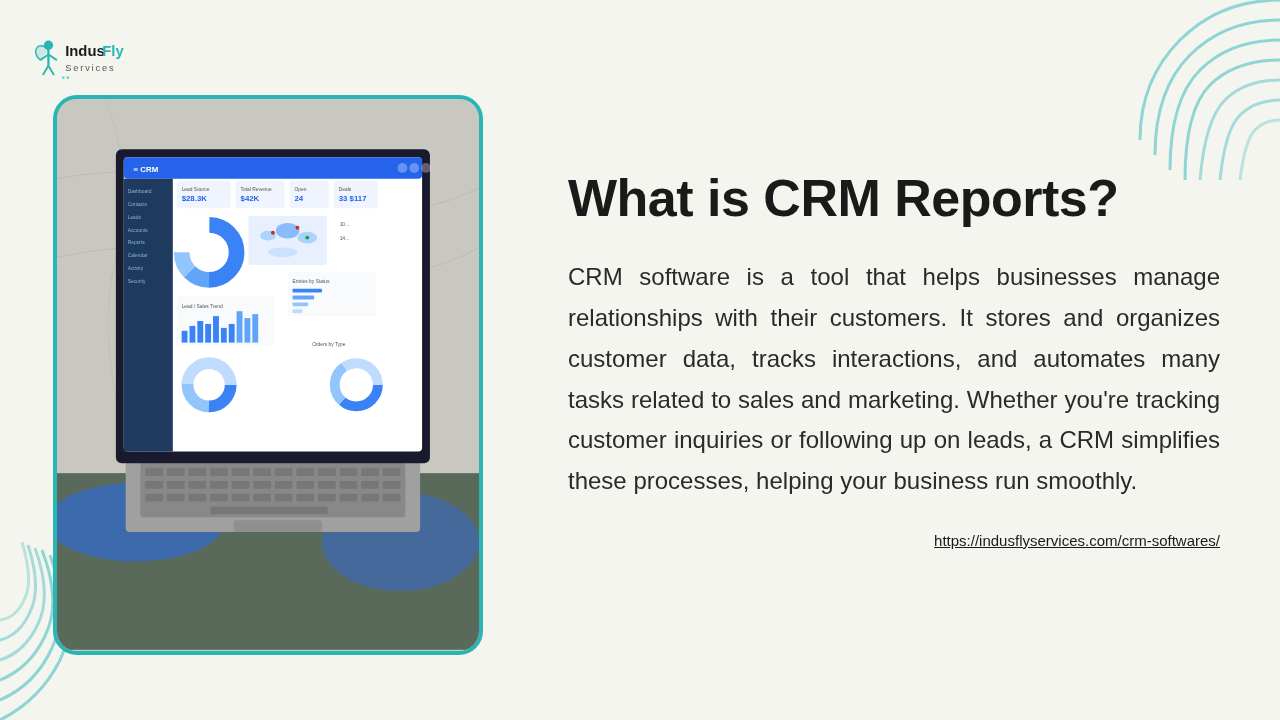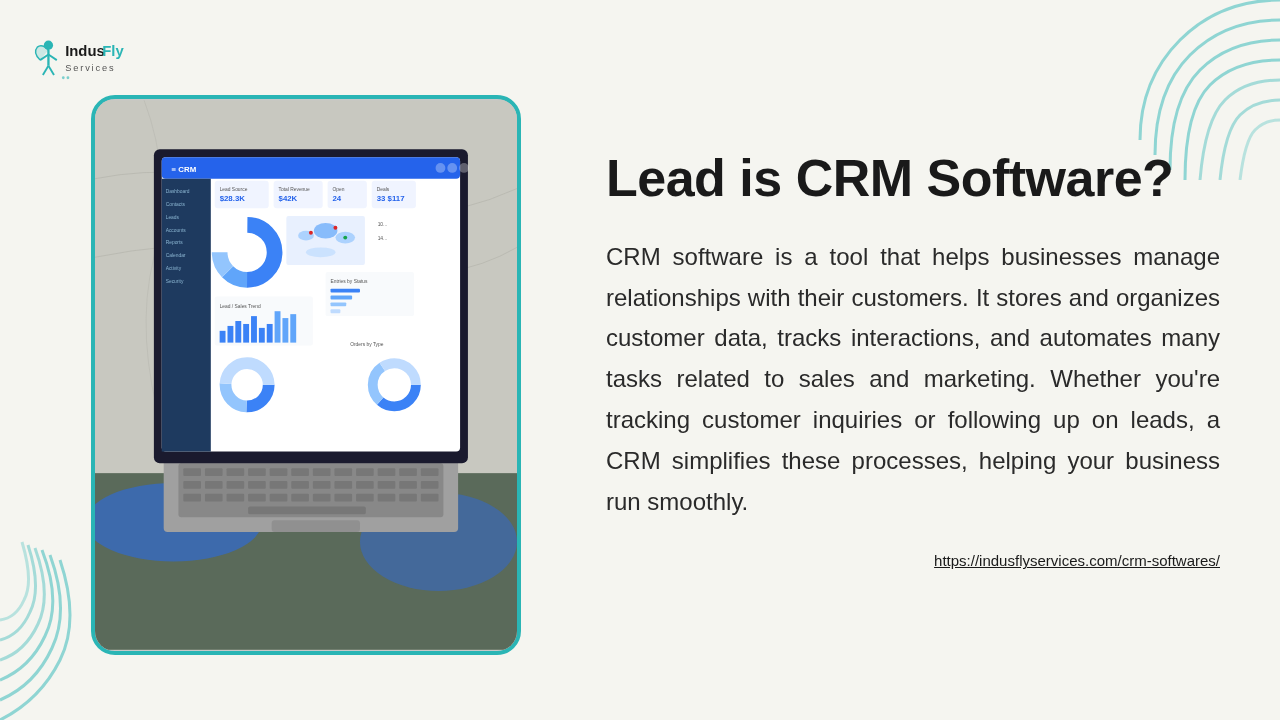--- a/index.html
+++ b/index.html
@@ -57,21 +57,21 @@
     
     .main-content {
       position: absolute;
       top: 0;
       left: 0;
       width: 100%;
       height: 100%;
       display: flex;
       flex-direction: row;
       align-items: center;
-      padding: 40px 60px 40px 66px;
+      padding: 40px 60px 40px 28px;
       z-index: 5;
     }
 
     
     .left-panel {
       flex: 0 0 480px;
       display: flex;
       align-items: center;
       justify-content: center;
       margin-top: 30px;
@@ -330,20 +330,20 @@
         <circle cx="305" cy="290" r="22" fill="none" stroke="#93c5fd" stroke-width="10" stroke-dasharray="40 100" stroke-dashoffset="-50"></circle>
         <circle cx="305" cy="290" r="22" fill="none" stroke="#bfdbfe" stroke-width="10" stroke-dasharray="50 90" stroke-dashoffset="-90"></circle>
         <circle cx="305" cy="290" r="8" fill="white"></circle>
 
         <text x="260" y="250" font-family="Arial" font-size="5" fill="#555">Orders by Type</text>
       </svg>
     </div>
   </div>
 
   <div class="right-panel">
-    <h1 class="page-title">Lead is CRM Software?</h1>
+    <h1 class="page-title">What is CRM Reports?</h1>
     <p class="page-description">CRM software is a tool that helps businesses manage relationships with their customers. It stores and organizes customer data, tracks interactions, and automates many tasks related to sales and marketing. Whether you're tracking customer inquiries or following up on leads, a CRM simplifies these processes, helping your business run smoothly.</p>
     <div class="link-area">
       <a class="crm-link" href="#">https://indusflyservices.com/crm-softwares/</a>
     </div>
   </div>
 
 </div>
 
 </body></html>

